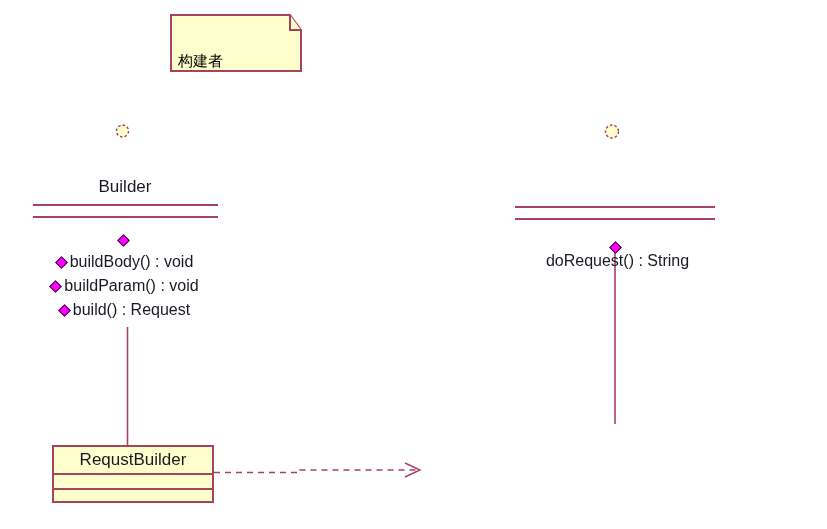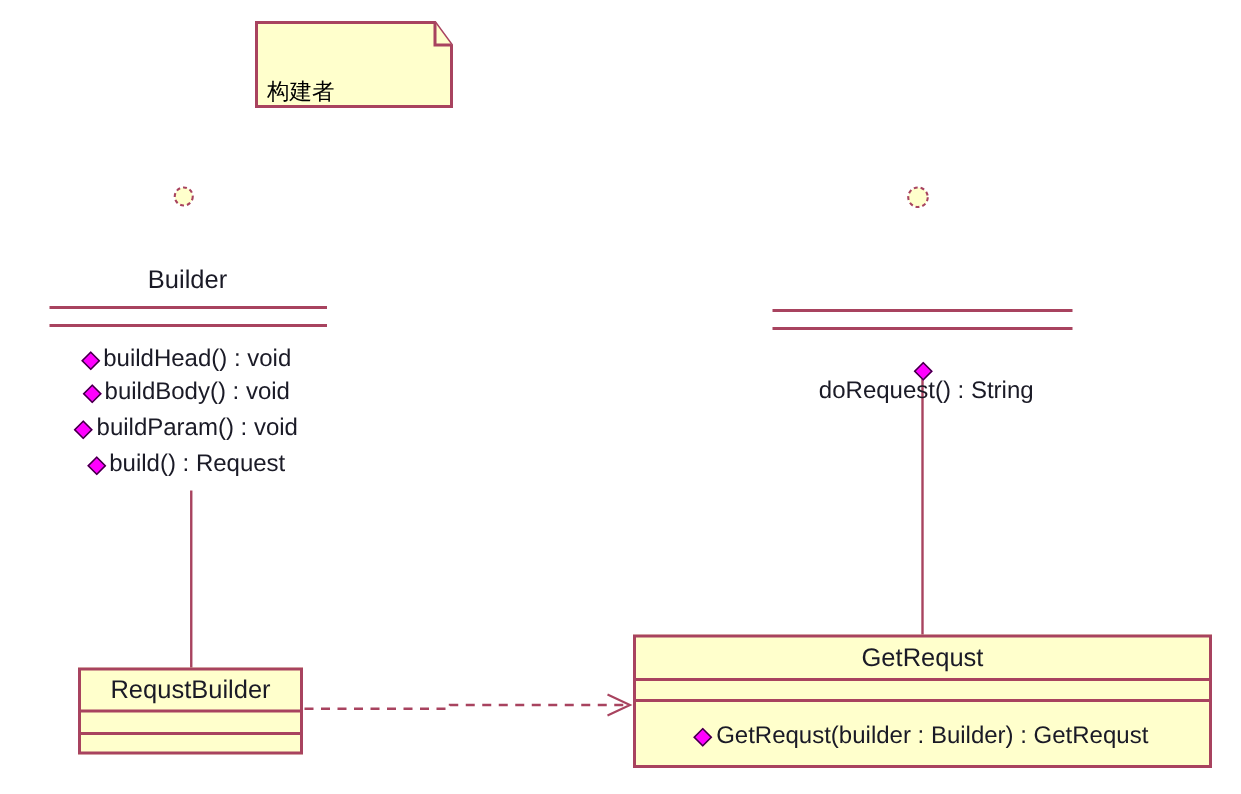--- a/index.html
+++ b/index.html
@@ -56,21 +56,20 @@
   </svg>
 
   <div class="note-text" style="left:178px;top:20px;margin-top:32px;">构建者</div>
 
   <div class="iface-title" style="left:25px;top:177px;width:200px;">Builder</div>
   <div class="dline" style="left:33px;top:204px;width:185px;"></div>
   <div class="dline" style="left:33px;top:216px;width:185px;"></div>
 
   <div class="mrow" style="left:25px;top:231px;width:200px;">
     <span class="diamond"></span>
-    <span>buildHead() : void</span>
   </div>
   <div class="mrow" style="left:25px;top:253px;width:200px;justify-content:center;">
     <span class="diamond"></span>
     <span>buildBody() : void</span>
   </div>
   <div class="mrow" style="left:25px;top:301px;width:200px;">
     <span class="diamond"></span>
     <span>build() : Request</span>
   </div>
   <div class="mrow" style="left:25px;top:277px;width:200px;">
@@ -79,30 +78,20 @@
   </div>
 
   <div class="dline" style="left:515px;top:206px;width:200px;"></div>
   <div class="dline" style="left:515px;top:218px;width:200px;"></div>
 
   <div class="mrow" style="left:510px;top:247px;width:215px;flex-direction:column;">
     <span class="diamond"></span>
     <span>doRequest() : String</span>
   </div>
 
-  <div class="classbox" style="left:52px;top:445px;width:150px;height:58px;">
+  <div class="classbox" style="left:52px;top:445px;width:162px;height:58px;">
     <div class="cmp-title" style="height:26px;">RequstBuilder</div>
     <div class="cmp-empty" style="height:13px;"></div>
     <div style="height:11px;"></div>
   </div>
 
-  <div class="classbox" style="left:422px;top:423px;width:386px;height:89px;">
-    <div class="cmp-title" style="height:27px;">GetRequst</div>
-    <div class="cmp-empty" style="height:12px;"></div>
-    <div class="cmp-methods" style="height:42px;padding-top:4px;box-sizing:border-box;">
-      <div class="mrow">
-        <span class="diamond"></span>
-        <span>GetRequst(builder : Builder) : GetRequst</span>
-      </div>
-    </div>
-  </div>
 
 </div>
 
 </body></html>

